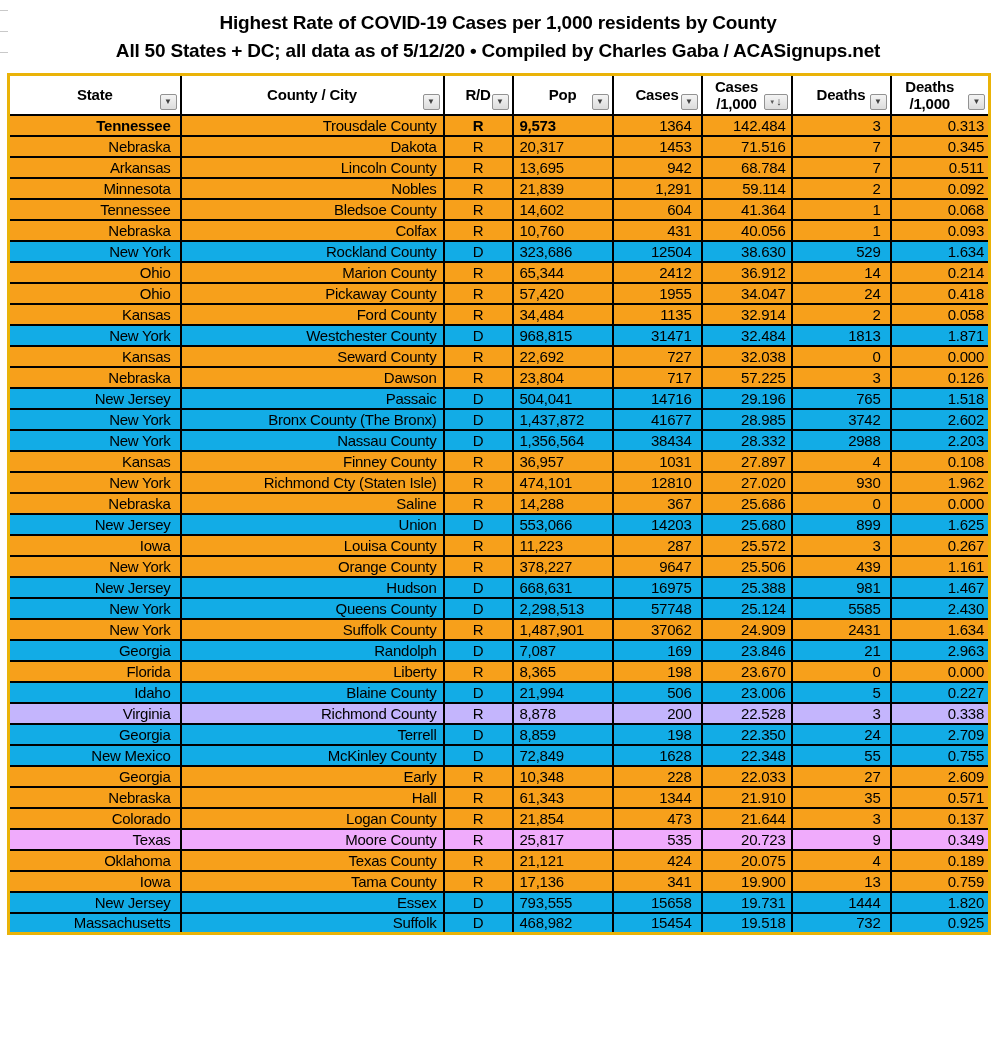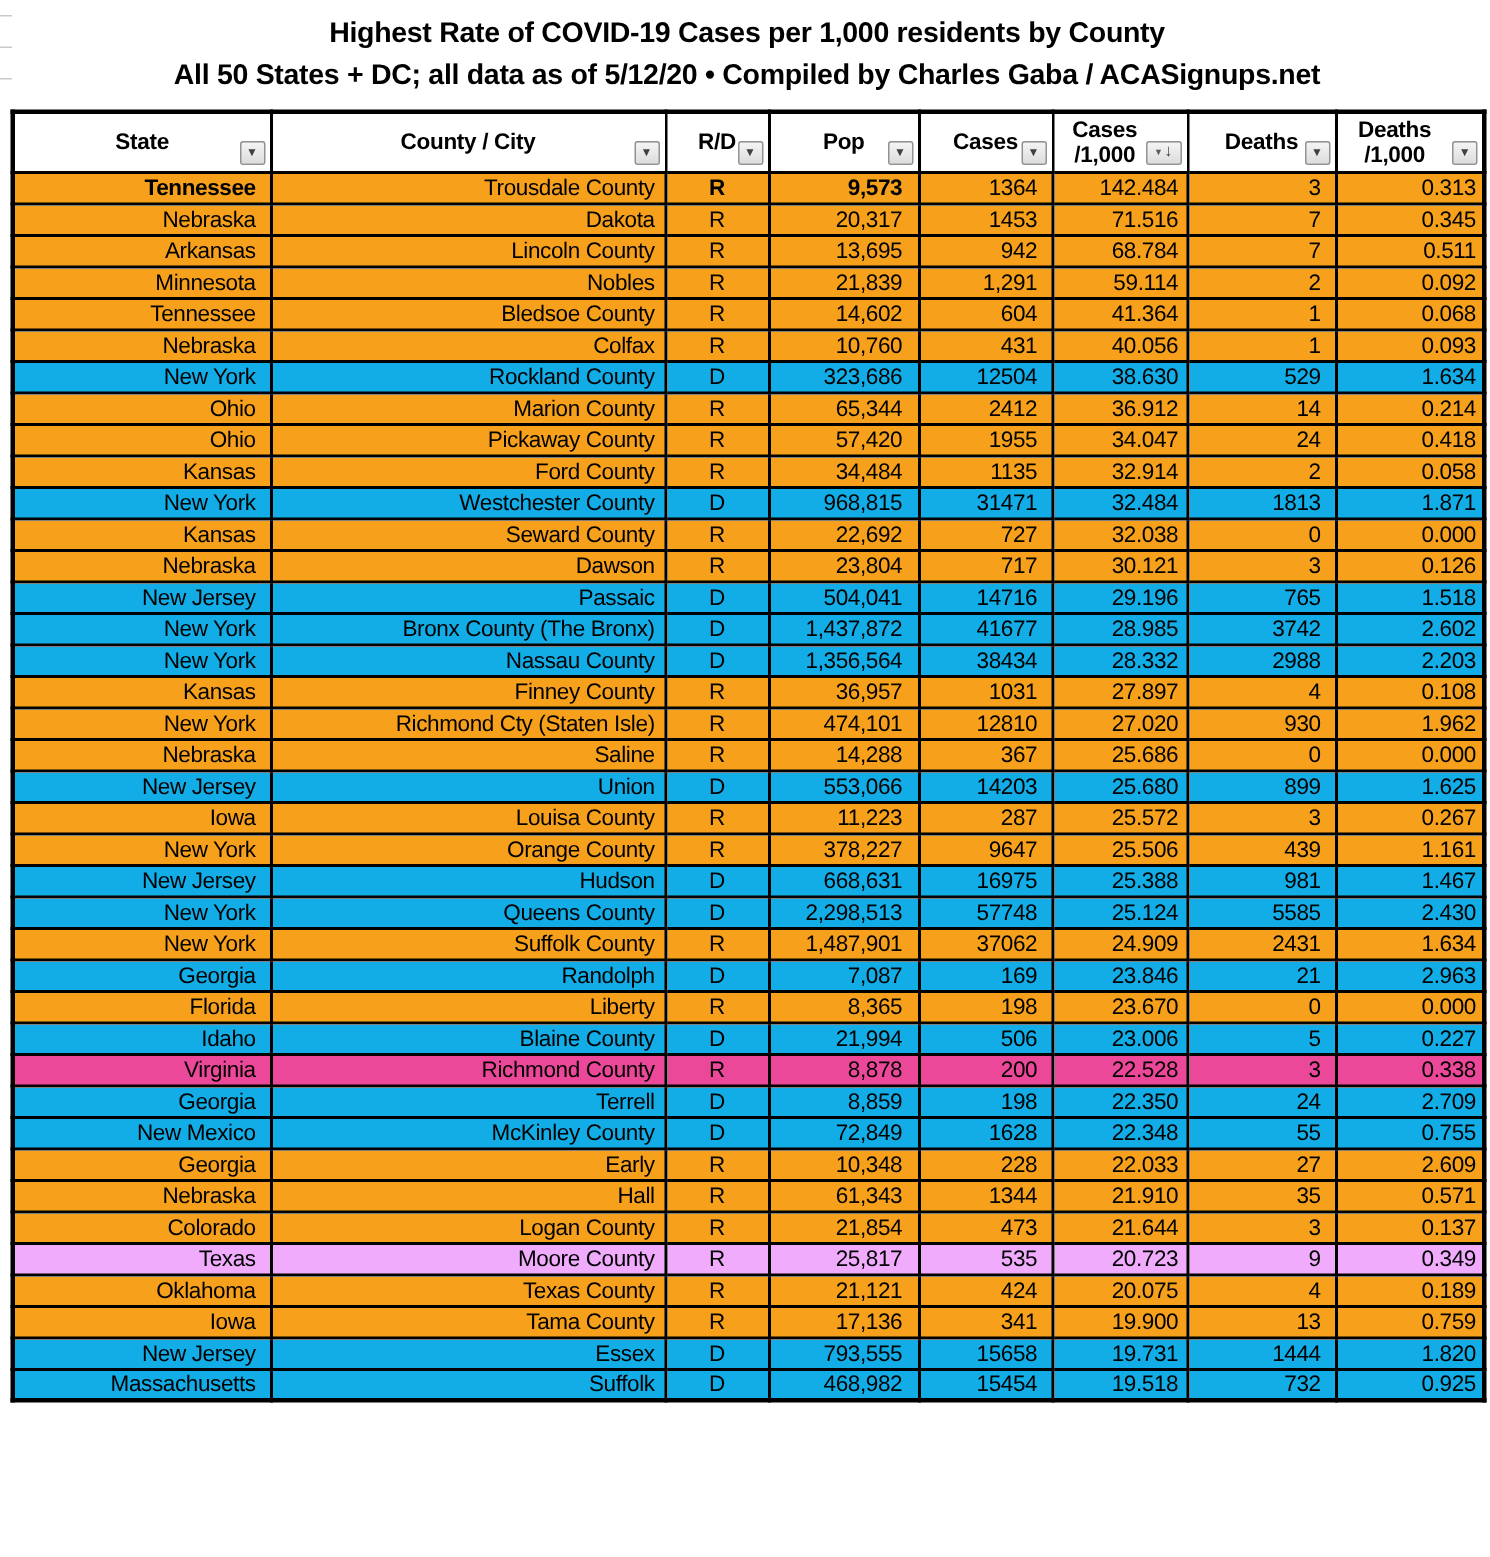--- a/index.html
+++ b/index.html
@@ -24,21 +24,21 @@
     padding-top: 9px; line-height: 28px; font-size: 19px;
     letter-spacing: -0.2px;
     background: #fff;
   }
 
   
   table.covid {
     position: absolute; top: 73px; left: 7px;
     width: 981px;
     border-collapse: collapse; table-layout: fixed;
-    border: 3px solid #000000;
+    border: 3px solid #eab308;
   }
   th, td { border: 2px solid #000; overflow: hidden; }
   th {
     height: 40px; background: #fff; color: #000;
     font-size: 15px; font-weight: bold; text-align: center;
     vertical-align: middle; position: relative; padding: 0;
   }
   .th-label { white-space: pre-line; line-height: 17px; display: inline-block; letter-spacing: -0.2px; }
   th.two-line .th-label { margin-right: 20px; }
   td {
@@ -53,21 +53,21 @@
   col.col-rd { width: 69px; }
   col.col-pop { width: 100px; }
   col.col-cases { width: 89px; }
   col.col-cases_per_1000 { width: 90px; }
   col.col-deaths { width: 99px; }
   col.col-deaths_per_1000 { width: 99px; }
 
   td.col-state   { text-align: right; padding-right: 9px; }
   td.col-county  { text-align: right; padding-right: 6px; }
   td.col-rd      { text-align: center; }
-  td.col-pop     { text-align: right; padding-right: 10px; }
+  td.col-pop     { text-align: left; padding-right: 10px; }
   td.col-cases   { text-align: right; padding-right: 9px; }
   td.col-cases_per_1000 { text-align: right; padding-right: 5px; }
   td.col-deaths  { text-align: right; padding-right: 9px; }
   td.col-deaths_per_1000 { text-align: right; padding-right: 4px; }
 
   
   td.col-cases, td.col-cases_per_1000, td.col-deaths, td.col-deaths_per_1000 {
     vertical-align: bottom; padding-bottom: 1px;
   }
 
@@ -269,21 +269,21 @@
           <td class="col-cases_per_1000">32.038</td>
           <td class="col-deaths">0</td>
           <td class="col-deaths_per_1000">0.000</td>
         </tr>
         <tr style="background: rgb(247, 160, 27);">
           <td class="col-state">Nebraska</td>
           <td class="col-county">Dawson</td>
           <td class="col-rd">R</td>
           <td class="col-pop">23,804</td>
           <td class="col-cases">717</td>
-          <td class="col-cases_per_1000">30.121</td>
+          <td class="col-cases_per_1000">57.225</td>
           <td class="col-deaths">3</td>
           <td class="col-deaths_per_1000">0.126</td>
         </tr>
         <tr style="background: rgb(18, 172, 230);">
           <td class="col-state">New Jersey</td>
           <td class="col-county">Passaic</td>
           <td class="col-rd">D</td>
           <td class="col-pop">504,041</td>
           <td class="col-cases">14716</td>
           <td class="col-cases_per_1000">29.196</td>
@@ -423,21 +423,21 @@
         <tr style="background: rgb(18, 172, 230);">
           <td class="col-state">Idaho</td>
           <td class="col-county">Blaine County</td>
           <td class="col-rd">D</td>
           <td class="col-pop">21,994</td>
           <td class="col-cases">506</td>
           <td class="col-cases_per_1000">23.006</td>
           <td class="col-deaths">5</td>
           <td class="col-deaths_per_1000">0.227</td>
         </tr>
-        <tr style="background: #ec4899;">
+        <tr style="background: #c4b5fd;">
           <td class="col-state">Virginia</td>
           <td class="col-county">Richmond County</td>
           <td class="col-rd">R</td>
           <td class="col-pop">8,878</td>
           <td class="col-cases">200</td>
           <td class="col-cases_per_1000">22.528</td>
           <td class="col-deaths">3</td>
           <td class="col-deaths_per_1000">0.338</td>
         </tr>
         <tr style="background: rgb(18, 172, 230);">

